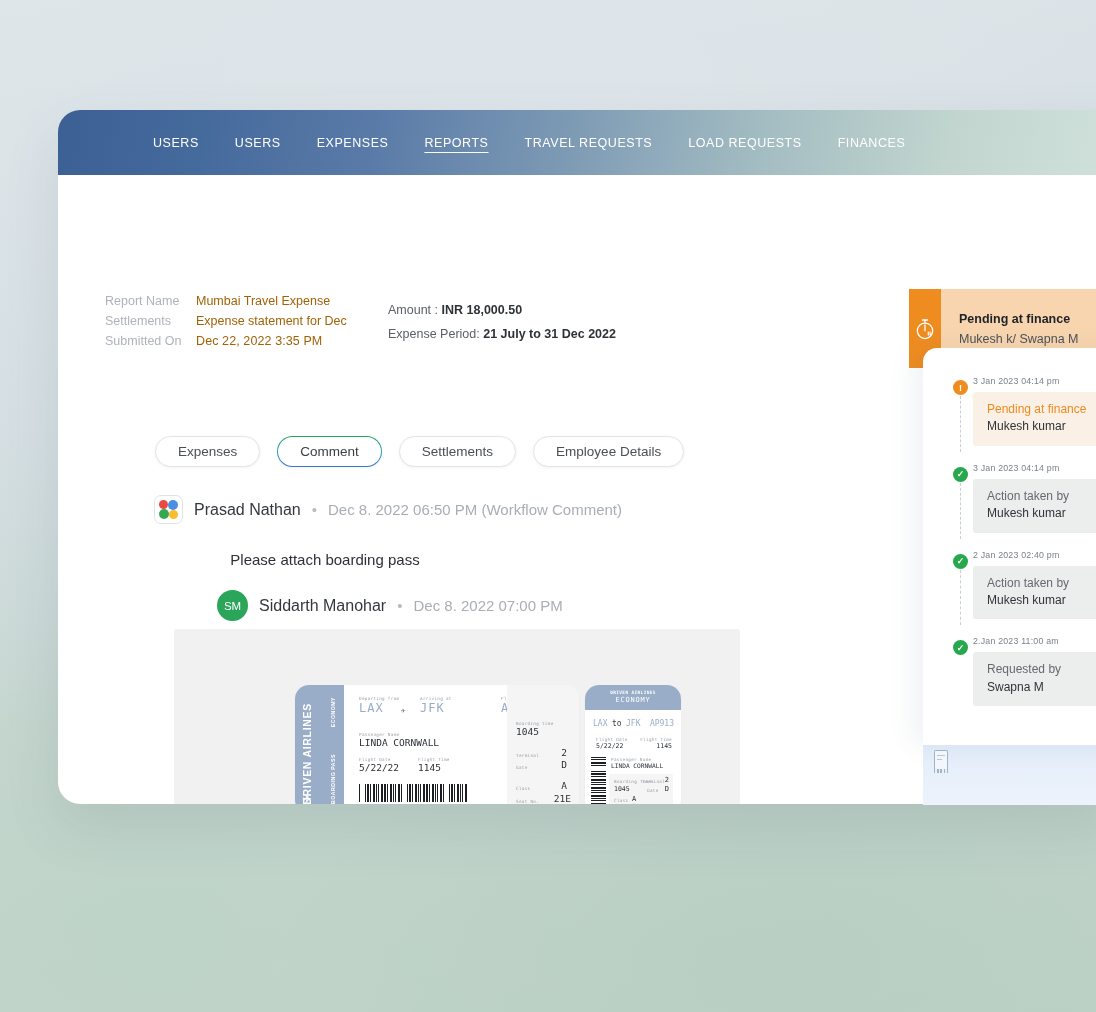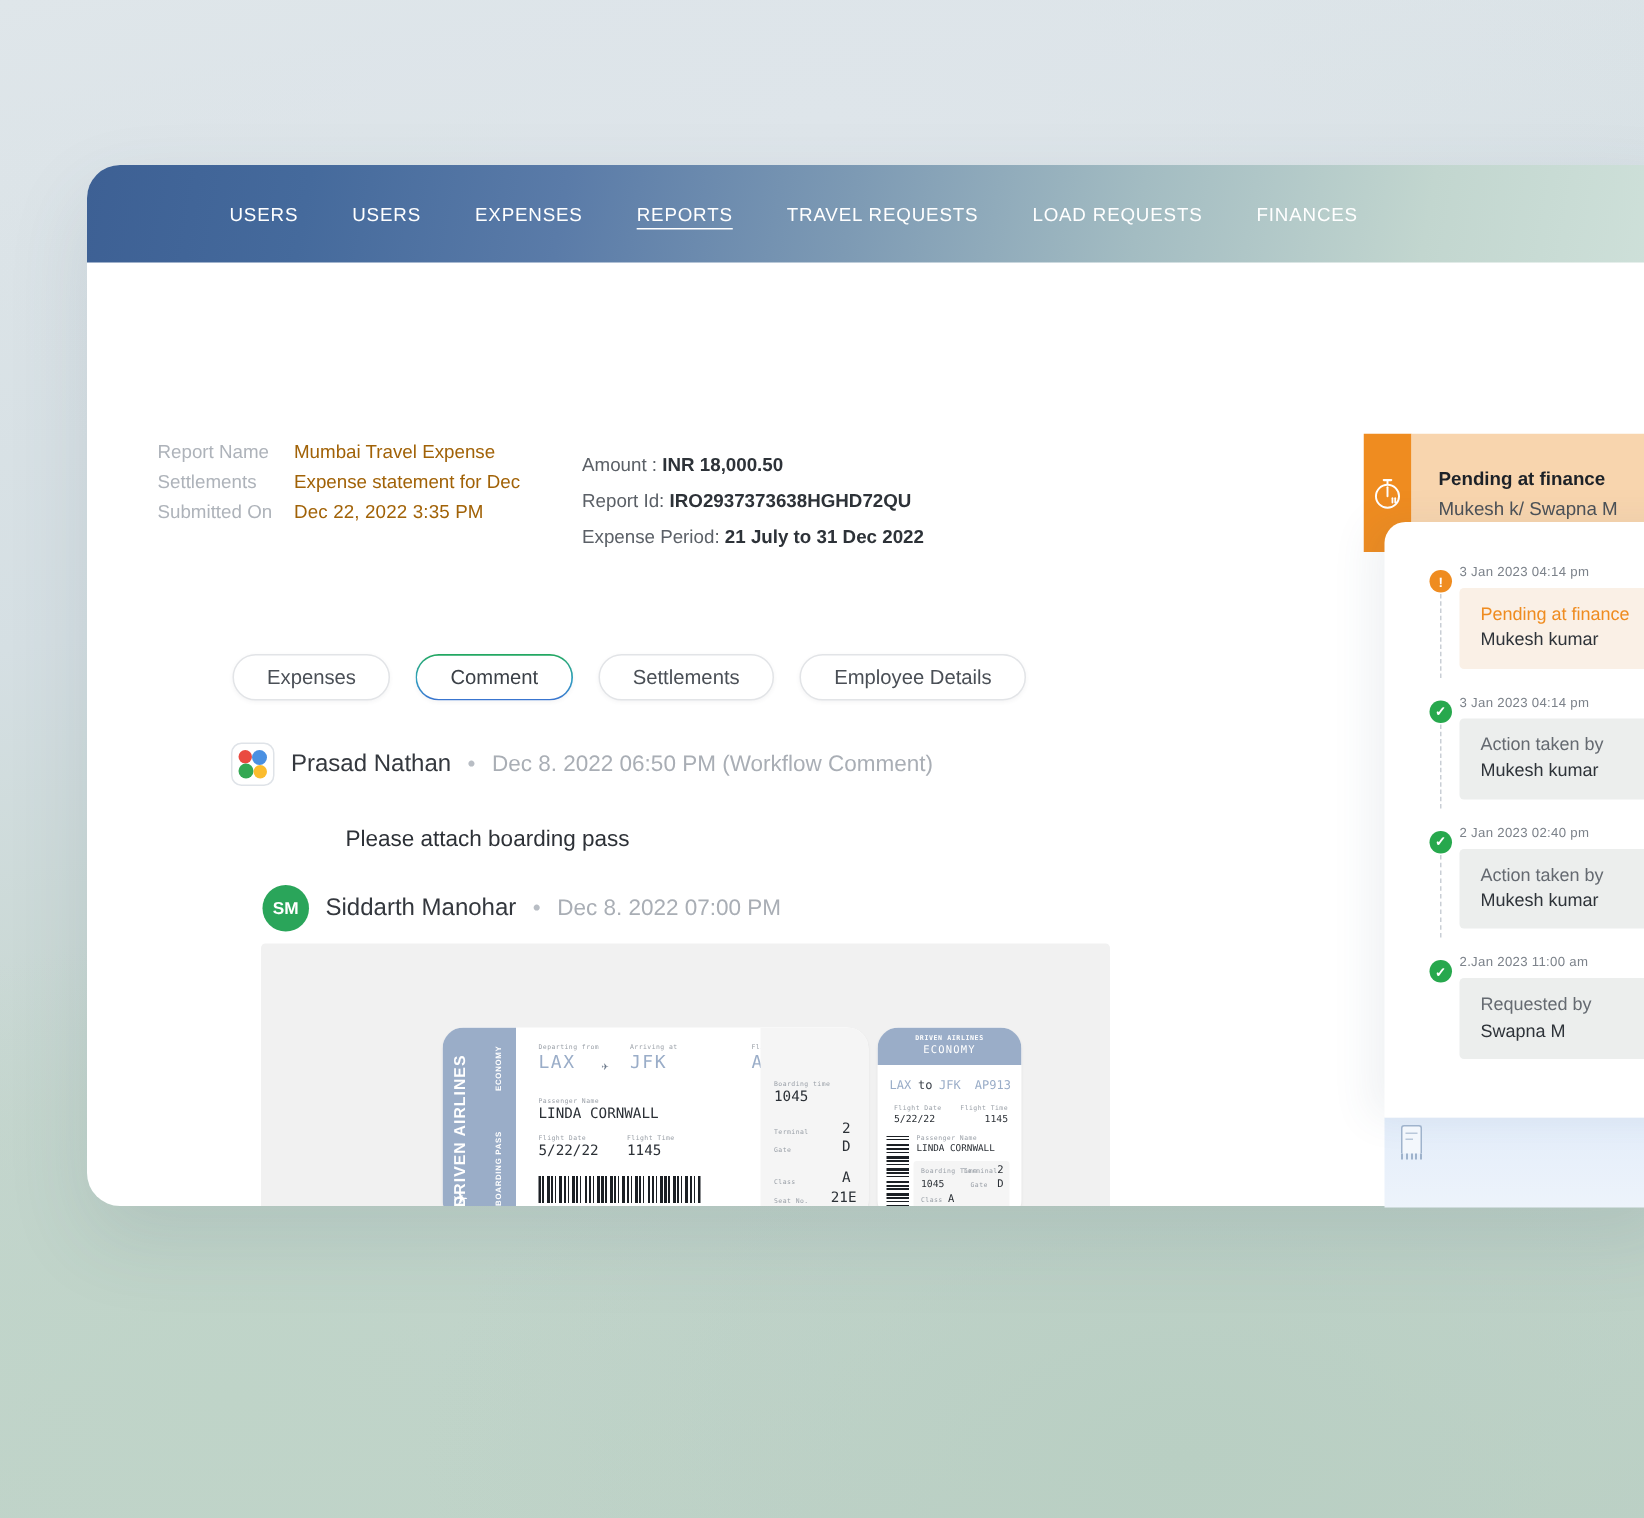--- a/index.html
+++ b/index.html
@@ -179,25 +179,26 @@
   .dot.tr { right: 4px; top: 4px;  background: #4a90e2; width: 10px; height: 10px; }
   .dot.bl { left: 4px;  bottom: 4px; background: #34a853; width: 10px; height: 10px;}
   .dot.br { right: 4px; bottom: 4px; background: #fbbc2e; }
 
   .avatar-initials {
     width: 31px; height: 31px;
     border-radius: 50%;
     background: #2aa55a;
     color: #fff;
     font-size: 11.5px;
-    font-weight: 700;
+    font-weight: 400;
     display: flex;
     align-items: center;
     justify-content: center;
     flex: 0 0 31px;
+    margin-left: 42px;
   }
 
   .c-name { font-size: 16px; color: #34383e; }
   .c-dot  { color: #b8bdc4; font-size: 15px; }
   .c-time { font-size: 15px; color: #a9aeb5; text-align: center; }
 
   .comment-text {
     font-size: 15px;
     color: #2d3137;
     text-align: center;
@@ -428,24 +429,20 @@
         <div class="meta-label">Settlements</div>
         <div class="meta-value">Expense statement for Dec</div>
         <div class="meta-label">Submitted On</div>
         <div class="meta-value spaced">Dec 22, 2022 3:35 PM</div>
       </div>
 
       <div id="meta-mid">
         <div>
           <span>Amount :</span>
           <b>INR 18,000.50</b>
-        </div>
-        <div>
-          <span>Report Id:</span>
-          <b>IRO2937373638HGHD72QU</b>
         </div>
         <div>
           <span>Expense Period:</span>
           <b>21 July to 31 Dec 2022</b>
         </div>
       </div>
 
 
       <div class="status-card" id="pending-card">
         <div class="status-icon">

